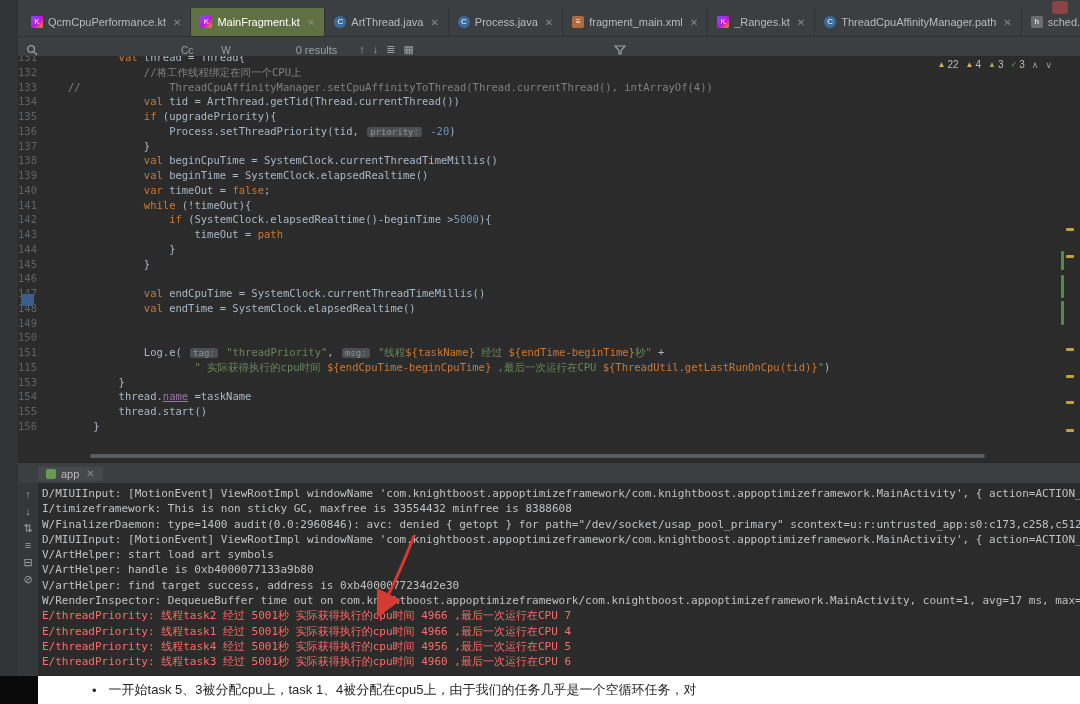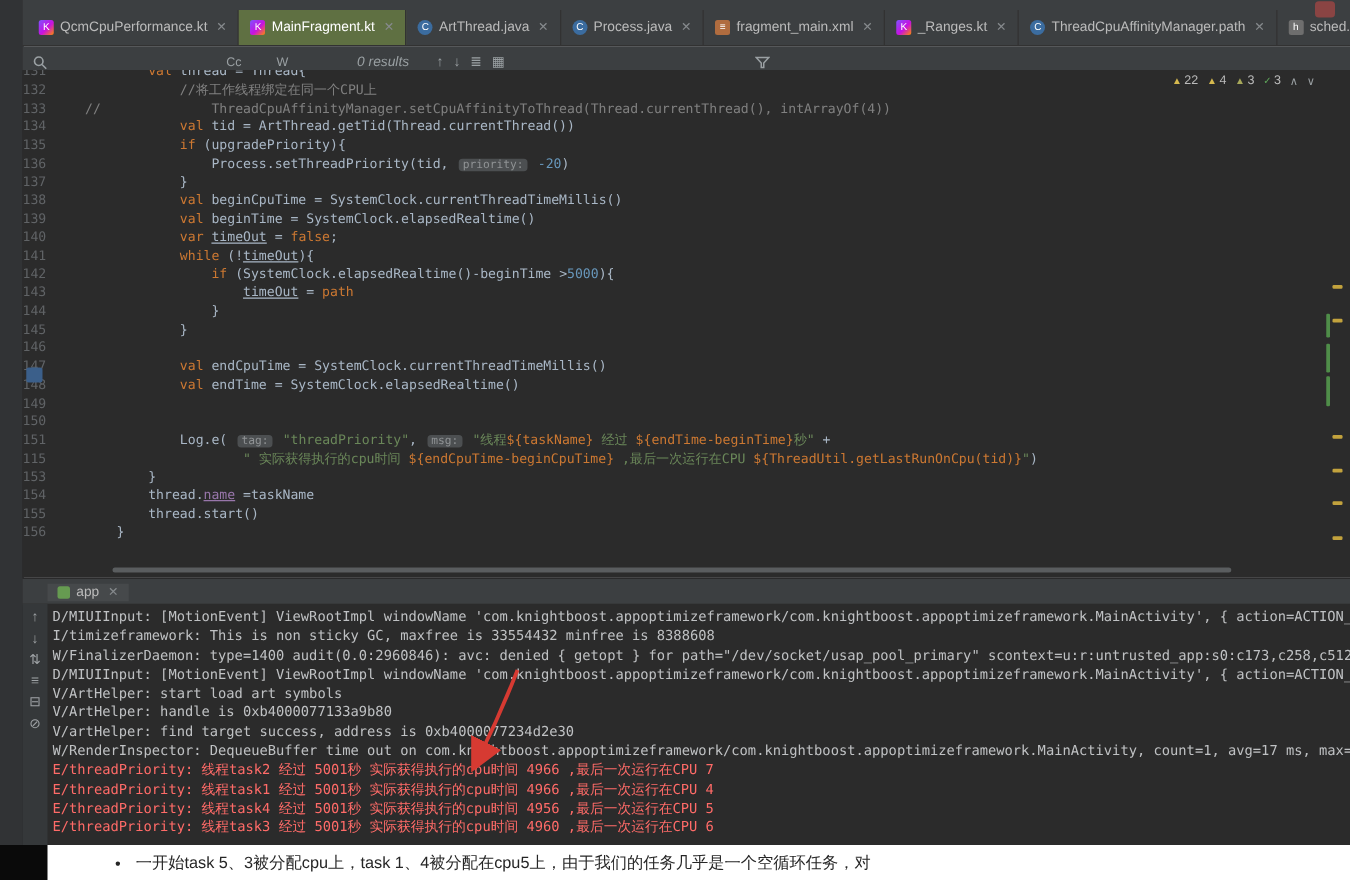--- a/index.html
+++ b/index.html
@@ -15,31 +15,31 @@
   .fic{width:12px;height:12px;border-radius:2px;font-size:8px;line-height:12px;text-align:center;color:#fff;flex:0 0 12px;}
   .fic.kotlin{background:linear-gradient(135deg,#7f52ff 0%,#c711e1 55%,#ff8c00 100%);}
   .fic.java{background:#3b6c9f;border-radius:50%;}
   .fic.xml{background:#b06c3f;}
   .fic.header{background:#6e6e6e;}
   .tx{color:#868a8d;font-size:10px;margin-left:2px;}
   
   .findbar{position:absolute;left:18px;top:37px;right:0;height:19px;background:#3c3f41;border-bottom:1px solid #2a2a2a;display:flex;align-items:flex-end;gap:22px;padding:0 8px;font-size:11px;color:#9aa0a3;}
   .find-input{width:92px;height:13px;background:transparent;border:none;outline:none;color:#ddd;font-size:11px;}
   .toggle{font-size:10px;padding:0 3px;border-radius:2px;color:#9aa0a3;}
-  .results{margin-left:30px;color:#9aa0a3;font-style:italic;}
+  .results{margin-left:40px;color:#9aa0a3;}
   .fbicon{color:#9aa0a3;font-size:11px;}
   .funnel{margin-left:170px;}
   
   .editor{position:absolute;left:18px;top:56px;right:0;height:406px;background:#2b2b2b;overflow:hidden;}
   #code{margin-top:-6px;}
   .cl{display:flex;height:14.75px;line-height:14.75px;white-space:pre;font-family:"DejaVu Sans Mono",monospace;font-size:10.5px;}
   .ln{flex:0 0 36px;text-align:left;padding-right:14px;color:#606366;}
   .ct{flex:1;}
   .p{color:#a9b7c6}.kw{color:#cc7832}.str{color:#6a8759}.tpl{color:#cc7832}.cmt{color:#808080}.num{color:#6897bb}
-  .u{color:#a9b7c6;text-decoration:underline}
+  .u{color:#a9b7c6;}
   .prop{color:#9876aa;text-decoration:underline}
   .hint{background:#4c4f51;color:#8f9294;border-radius:3px;padding:0 3px;margin:12px 2px;font-size:9px;}
   .gmark{position:absolute;left:3px;top:238px;width:13px;height:12px;background:#3b5f8a;border-radius:2px;}
   .mk{position:absolute;border-radius:1px;}
   .hscroll{position:absolute;bottom:4px;left:72px;width:895px;height:4px;background:#5a5d5f;border-radius:2px;}
   .inspect{position:absolute;right:28px;top:59px;display:flex;align-items:center;gap:7px;font-size:10px;color:#bbb;z-index:5;}
   .insp-item{display:flex;align-items:center;gap:2px;}
   .insp-nav{color:#9aa0a3;font-size:9px;}
   
   .runheader{position:absolute;left:18px;top:462px;right:0;height:21px;background:#3c3f41;border-top:1px solid #252525;border-bottom:1px solid #2a2a2a;display:flex;align-items:center;padding-left:20px;font-size:11px;color:#bbb;}

